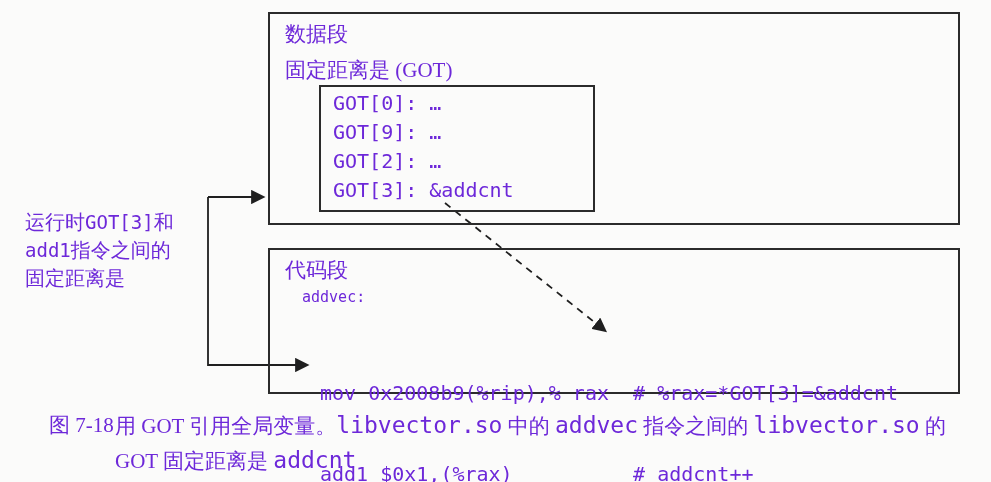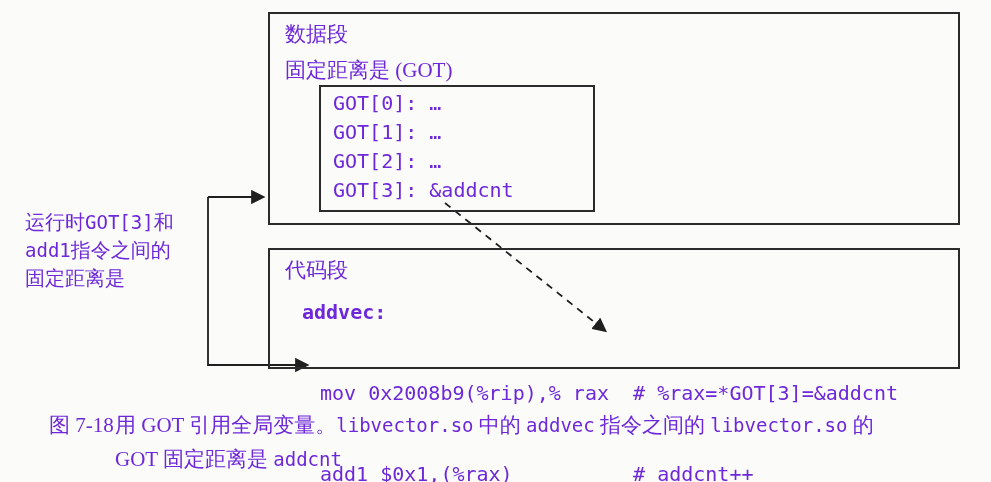--- a/index.html
+++ b/index.html
@@ -27,21 +27,21 @@
     width: 991px; height: 482px;
     pointer-events: none;
   }
   .box {
     position: absolute;
     border: 2px solid #2b2b2b;
     background: transparent;
     box-sizing: border-box;
   }
   .data-box   { left: 268px; top: 12px;  width: 692px; height: 213px; }
-  .code-box   { left: 268px; top: 248px; width: 692px; height: 121px; }
+  .code-box   { left: 268px; top: 248px; width: 692px; height: 146px; }
   .seg-title {
     position: absolute;
     left: 15px; top: 8px;
     font-size: 21px;
     line-height: 24px;
     white-space: pre;
   }
   .seg-sub {
     position: absolute;
     left: 15px; top: 44px;
@@ -58,25 +58,24 @@
     padding: 2px 0 0 12px;
     margin-left: 40px;
   }
   .got-row {
     font-size: 20px;
     line-height: 29px;
     white-space: pre;
   }
   .code-label {
     position: absolute;
-    left: 32px; top: 49px;
-    font-size: 20px;
+    left: 32px; top: 34px;
+    font-size: 15px;
     line-height: 27px;
     white-space: pre;
-    font-weight: bold;
   }
   .code-lines {
     position: absolute;
     left: 50px; top: 76px;
     font-size: 20px;
     line-height: 27px;
     white-space: pre;
   }
   .left-note {
     position: absolute;
@@ -100,21 +99,21 @@
     white-space: pre;
     margin-left: 31px;
   }
   .cap-text {
     position: absolute;
     left: 115px; top: 0;
     width: 860px;
     font-size: 21px;
     line-height: 34px;
   }
-  .cap-text .mono { font-size: 19px; text-align: right; }
+  .cap-text .mono { font-size: 23px; text-align: right; }
   .cap-line { white-space: pre-wrap; }
 </style>
 </head>
 <body>
 
 <div class="page">
 
   <svg class="arrows" viewBox="0 0 991 482" xmlns="http://www.w3.org/2000/svg">
     <defs>
       <marker id="ah" viewBox="0 0 10 10" refX="2" refY="5" markerWidth="8" markerHeight="8" orient="auto">
@@ -127,21 +126,21 @@
     <path d="M208,197 V365 H298" fill="none" stroke="#1f1f1f" stroke-width="1.8" marker-end="url(#ah)"></path>
 
     <path d="M445,203 L598,325" fill="none" stroke="#1f1f1f" stroke-width="1.8" stroke-dasharray="7 6" marker-end="url(#ah)"></path>
   </svg>
 
   <div class="box data-box">
     <div class="seg-title cjk">数据段</div>
     <div class="seg-sub cjk">固定距离是 (GOT)</div>
     <div class="got-box">
       <div class="got-row mono">GOT[0]: …</div>
-      <div class="got-row mono">GOT[1]: …</div>
+      <div class="got-row mono">GOT[9]: …</div>
       <div class="got-row mono">GOT[2]: …</div>
       <div class="got-row mono">GOT[3]: &amp;addcnt</div>
     </div>
   </div>
 
   <div class="box code-box">
     <div class="seg-title cjk">代码段</div>
     <div class="code-label mono">addvec:</div>
     <div class="code-lines">
       <div class="mono">mov 0x2008b9(%rip),% rax  # %rax=*GOT[3]=&amp;addcnt</div>

